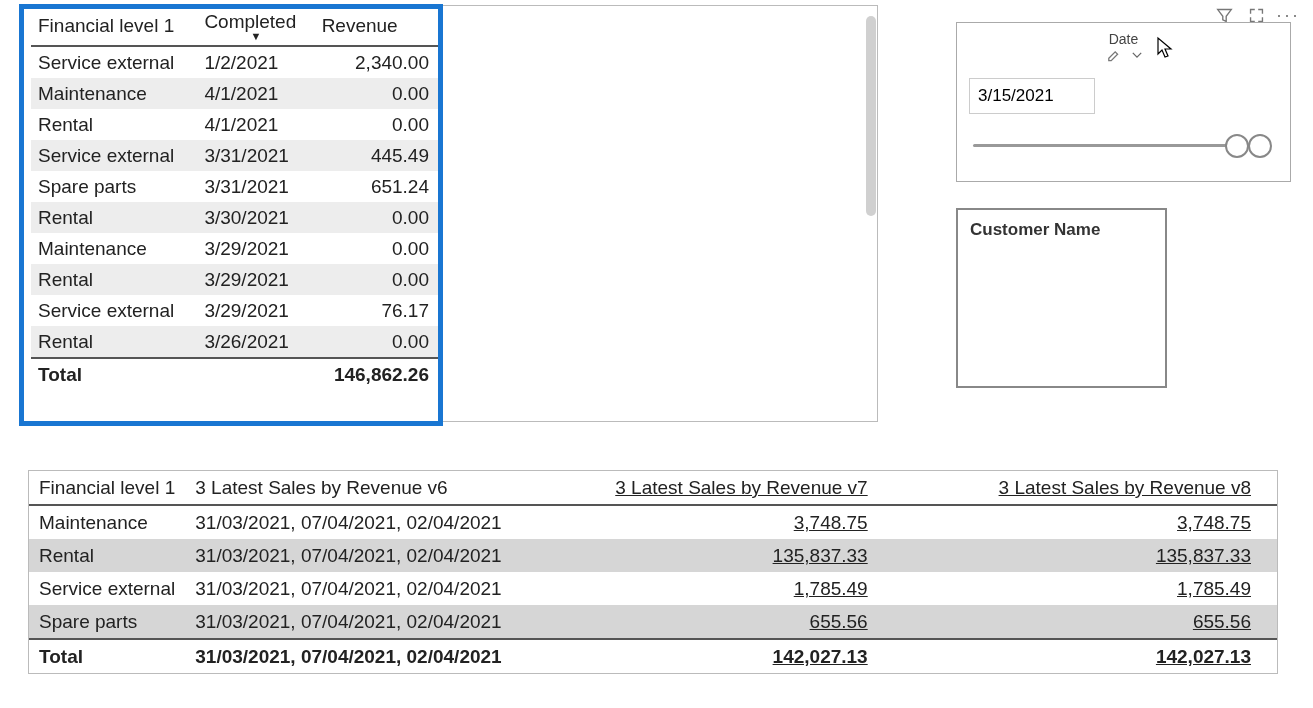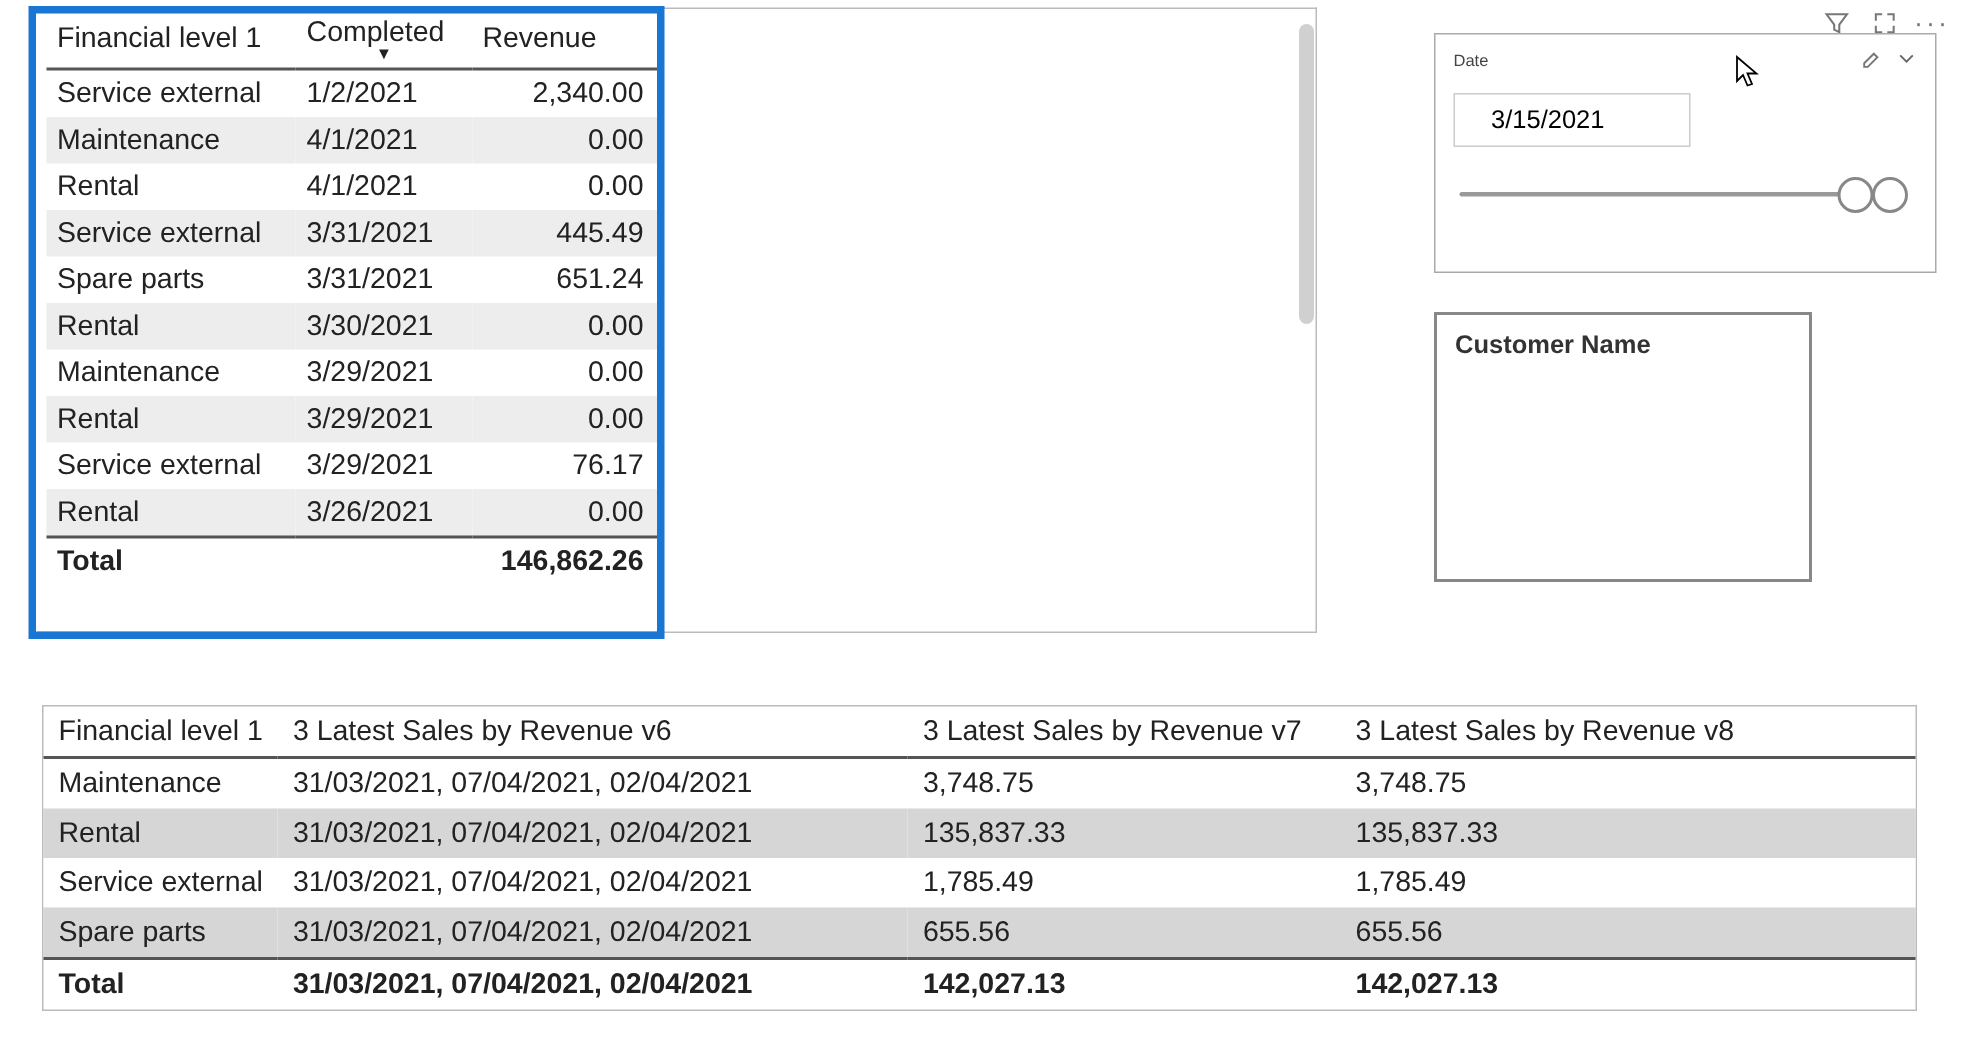--- a/index.html
+++ b/index.html
@@ -55,59 +55,59 @@
   color:#777;align-items:center;
 }
 .visual-toolbar .ico{width:18px;height:18px;display:inline-flex;align-items:center;justify-content:center;}
 .visual-toolbar svg{stroke:#777;fill:none;stroke-width:1.6;}
 
 
 .date-slicer{
   position:absolute;left:956px;top:22px;width:335px;height:160px;
   border:1px solid #aaa;padding:8px 12px;box-sizing:border-box;
 }
-.sl-head{display:flex;justify-content:space-between;align-items:center;font-size:11px;color:#444;}
+.sl-head{display:flex;justify-content:space-between;align-items:center;font-size:14px;color:#444;flex-direction:column;}
 .sl-head-ico{display:flex;gap:10px;align-items:center;}
 .date-inputs{display:flex;gap:14px;margin-top:12px;}
 .date-inputs input{
-  width:108px;height:30px;border:1px solid #ccc;font-size:17px;padding:2px 24px;
+  width:108px;height:30px;border:1px solid #ccc;font-size:17px;padding:2px 8px;
   font-family:inherit;
 }
 .slider-line{position:relative;margin-top:24px;height:24px;}
 .slider-track{position:absolute;left:4px;right:48px;top:6px;height:3px;background:#999;border-radius:2px;}
 .slider-knobs{position:absolute;right:6px;top:-4px;}
 .knob{
   display:inline-block;width:20px;height:20px;border:2px solid #888;border-radius:50%;
   background:#fff;margin-left:-6px;
 }
 
 
 .cust-slicer{
-  position:absolute;left:956px;top:208px;width:252px;height:180px;
+  position:absolute;left:956px;top:208px;width:211px;height:180px;
   border:2px solid #888;padding:10px 12px 8px 12px;box-sizing:border-box;
 }
 .cust-title{font-size:17px;font-weight:600;color:#333;}
 .cust-select{
   margin-top:10px;display:flex;justify-content:space-between;align-items:center;
   border:1px solid #ccc;padding:4px 8px;font-size:17px;color:#555;
 }
 .chev svg{stroke:#666;fill:none;stroke-width:1.8;}
 
 
 .tbl2-wrap{
   position:absolute;left:28px;top:470px;width:1250px;
   border:1px solid #bbb;box-sizing:border-box;
 }
 .tbl2{width:100%;border-collapse:collapse;}
 .tbl2 th,.tbl2 td{
   padding:6px 10px 5px 10px;font-size:19px;line-height:22px;font-weight:normal;
   text-align:left;white-space:nowrap;
 }
 .tbl2 thead th{border-bottom:2px solid #555;}
-.tbl2 td.num,.tbl2 th.num{text-align:left;padding-right:26px;}
+.tbl2 td.num,.tbl2 th.num{text-align:right;padding-right:26px;text-decoration:underline;}
 .tbl2 tbody tr:nth-child(even) td{background:#d6d6d6;}
 .tbl2 tbody tr:nth-child(odd) td{background:#fff;}
 .tbl2 tfoot td{border-top:2px solid #555;font-weight:700;}
 
 
 .cursor{
   position:absolute;left:1156px;top:36px;pointer-events:none;
 }
 </style>
 </head>

